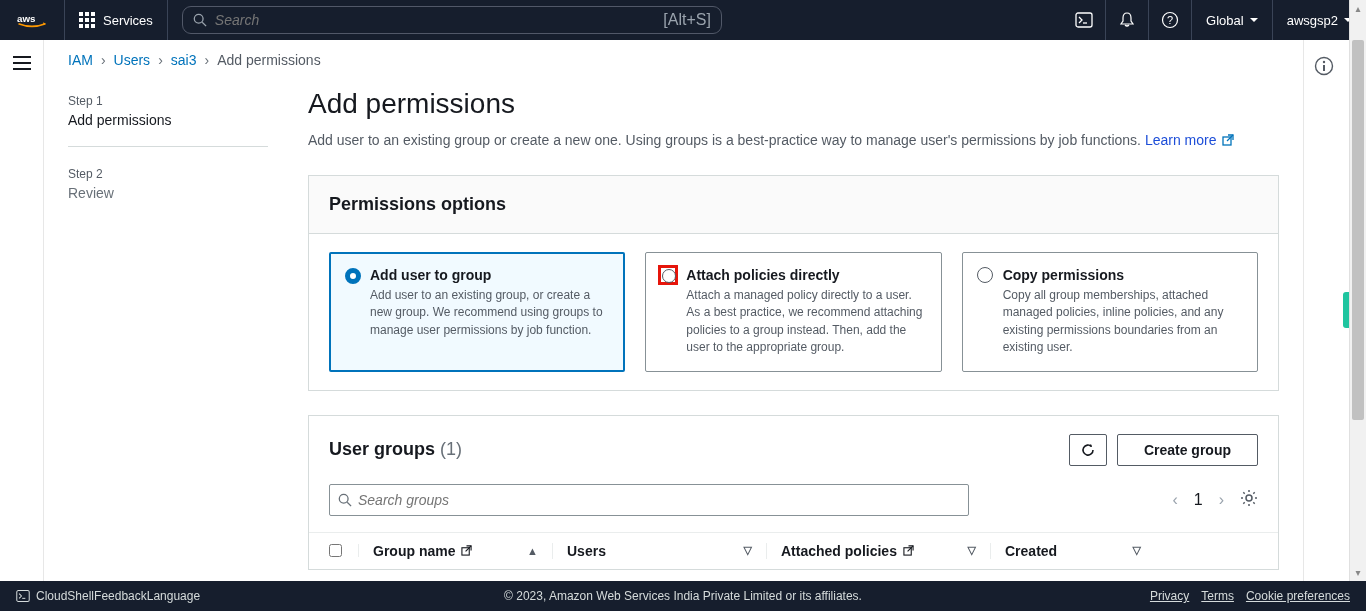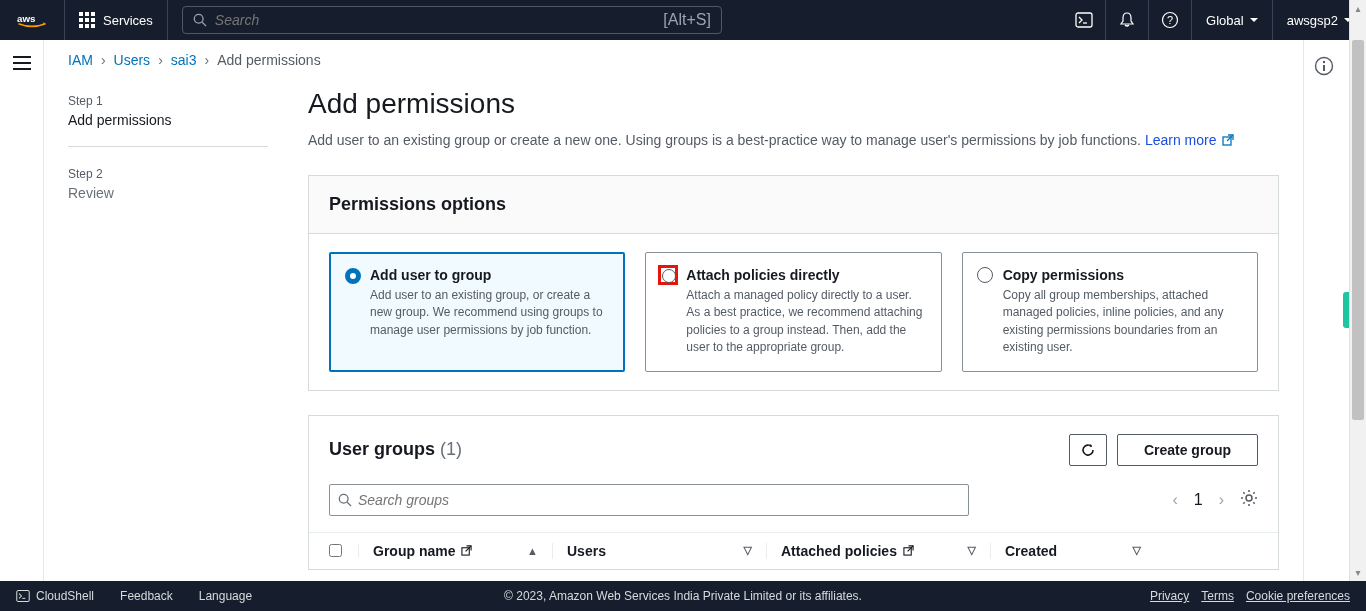--- a/index.html
+++ b/index.html
@@ -4,21 +4,21 @@
 <style>
 * { margin: 0; padding: 0; box-sizing: border-box; font-family: "Amazon Ember", "Helvetica Neue", Arial, sans-serif; }
 body { background: #fff; width: 1366px; height: 611px; overflow: hidden; position: relative; }
 
 
 .top-nav { background: #161e2d; height: 40px; display: flex; align-items: center; color: #fff; font-size: 13px; }
 .aws-logo { padding: 0 16px; display: flex; align-items: center; border-right: 1px solid #3a4457; height: 100%; }
 .aws-logo svg { width: 32px; height: 18px; }
 .services-btn { padding: 0 14px; display: flex; align-items: center; gap: 8px; height: 100%; border-right: 1px solid #3a4457; cursor: pointer; }
 .grid-icon { display: inline-block; width: 16px; height: 16px; }
-.search-wrap { margin-left: 14px; flex: 0 0 540px; height: 28px; background: #161e2d; border: 1px solid #515868; border-radius: 4px; display: flex; align-items: center; padding: 0 10px; }
+.search-wrap { margin-left: 14px; flex: 0 0 540px; height: 28px; background: #161e2d; border: 1px solid #515868; border-radius: 9px; display: flex; align-items: center; padding: 0 10px; }
 .search-wrap input { flex: 1; background: transparent; border: none; outline: none; color: #ccc; font-size: 14px; font-style: italic; margin-left: 8px; }
 .search-short { color: #9aa3ad; font-size: 16px; }
 .top-right { margin-left: auto; display: flex; align-items: center; height: 100%; }
 .top-icon-btn { padding: 0 12px; height: 100%; display: flex; align-items: center; cursor: pointer; border-left: 1px solid transparent; }
 .top-icon-btn.divider { border-left: 1px solid #3a4457; }
 .top-text-btn { padding: 0 14px; height: 100%; display: flex; align-items: center; gap: 4px; cursor: pointer; border-left: 1px solid #3a4457; font-size: 13px; }
 .caret-down { width: 0; height: 0; border-left: 4px solid transparent; border-right: 4px solid transparent; border-top: 4px solid #fff; display: inline-block; margin-left: 2px; }
 
 
 .main-area { position: absolute; top: 40px; left: 0; right: 22px; bottom: 30px; display: flex; background: #fff; }
@@ -83,21 +83,21 @@
 .th:last-child { border-right: none; }
 .th-check { width: 30px; }
 .th-name { width: 180px; }
 .th-users { width: 200px; }
 .th-pol { width: 210px; }
 .th-created { width: 150px; }
 .sort-icon { color: #545b64; font-size: 11px; }
 
 
 .footer-bar { position: absolute; left: 0; right: 0; bottom: 0; height: 30px; background: #161e2d; color: #d5dbdb; display: flex; align-items: center; font-size: 12px; padding: 0 16px; }
-.footer-left { display: flex; gap: 26px; align-items: center; }
+.footer-left { display: flex; align-items: center; }
 .footer-left span, .footer-right span { cursor: pointer; }
 .footer-center { position: absolute; left: 50%; transform: translateX(-50%); }
 .footer-right { margin-left: auto; display: flex; gap: 12px; text-decoration: underline; }
 
 .scrollbar-v { position: absolute; right: 0; top: 0; bottom: 30px; width: 17px; background: #f1f1f1; border-left: 1px solid #e0e0e0; }
 .scrollbar-v .thumb { position: absolute; left: 2px; right: 2px; top: 40px; height: 380px; background: #c1c1c1; border-radius: 2px; }
 .scrollbar-v .arrow-up, .scrollbar-v .arrow-down { position: absolute; left: 0; right: 0; height: 17px; text-align: center; color: #888; font-size: 10px; line-height: 17px; }
 .scrollbar-v .arrow-up { top: 0; }
 .scrollbar-v .arrow-down { bottom: 0; }
 

